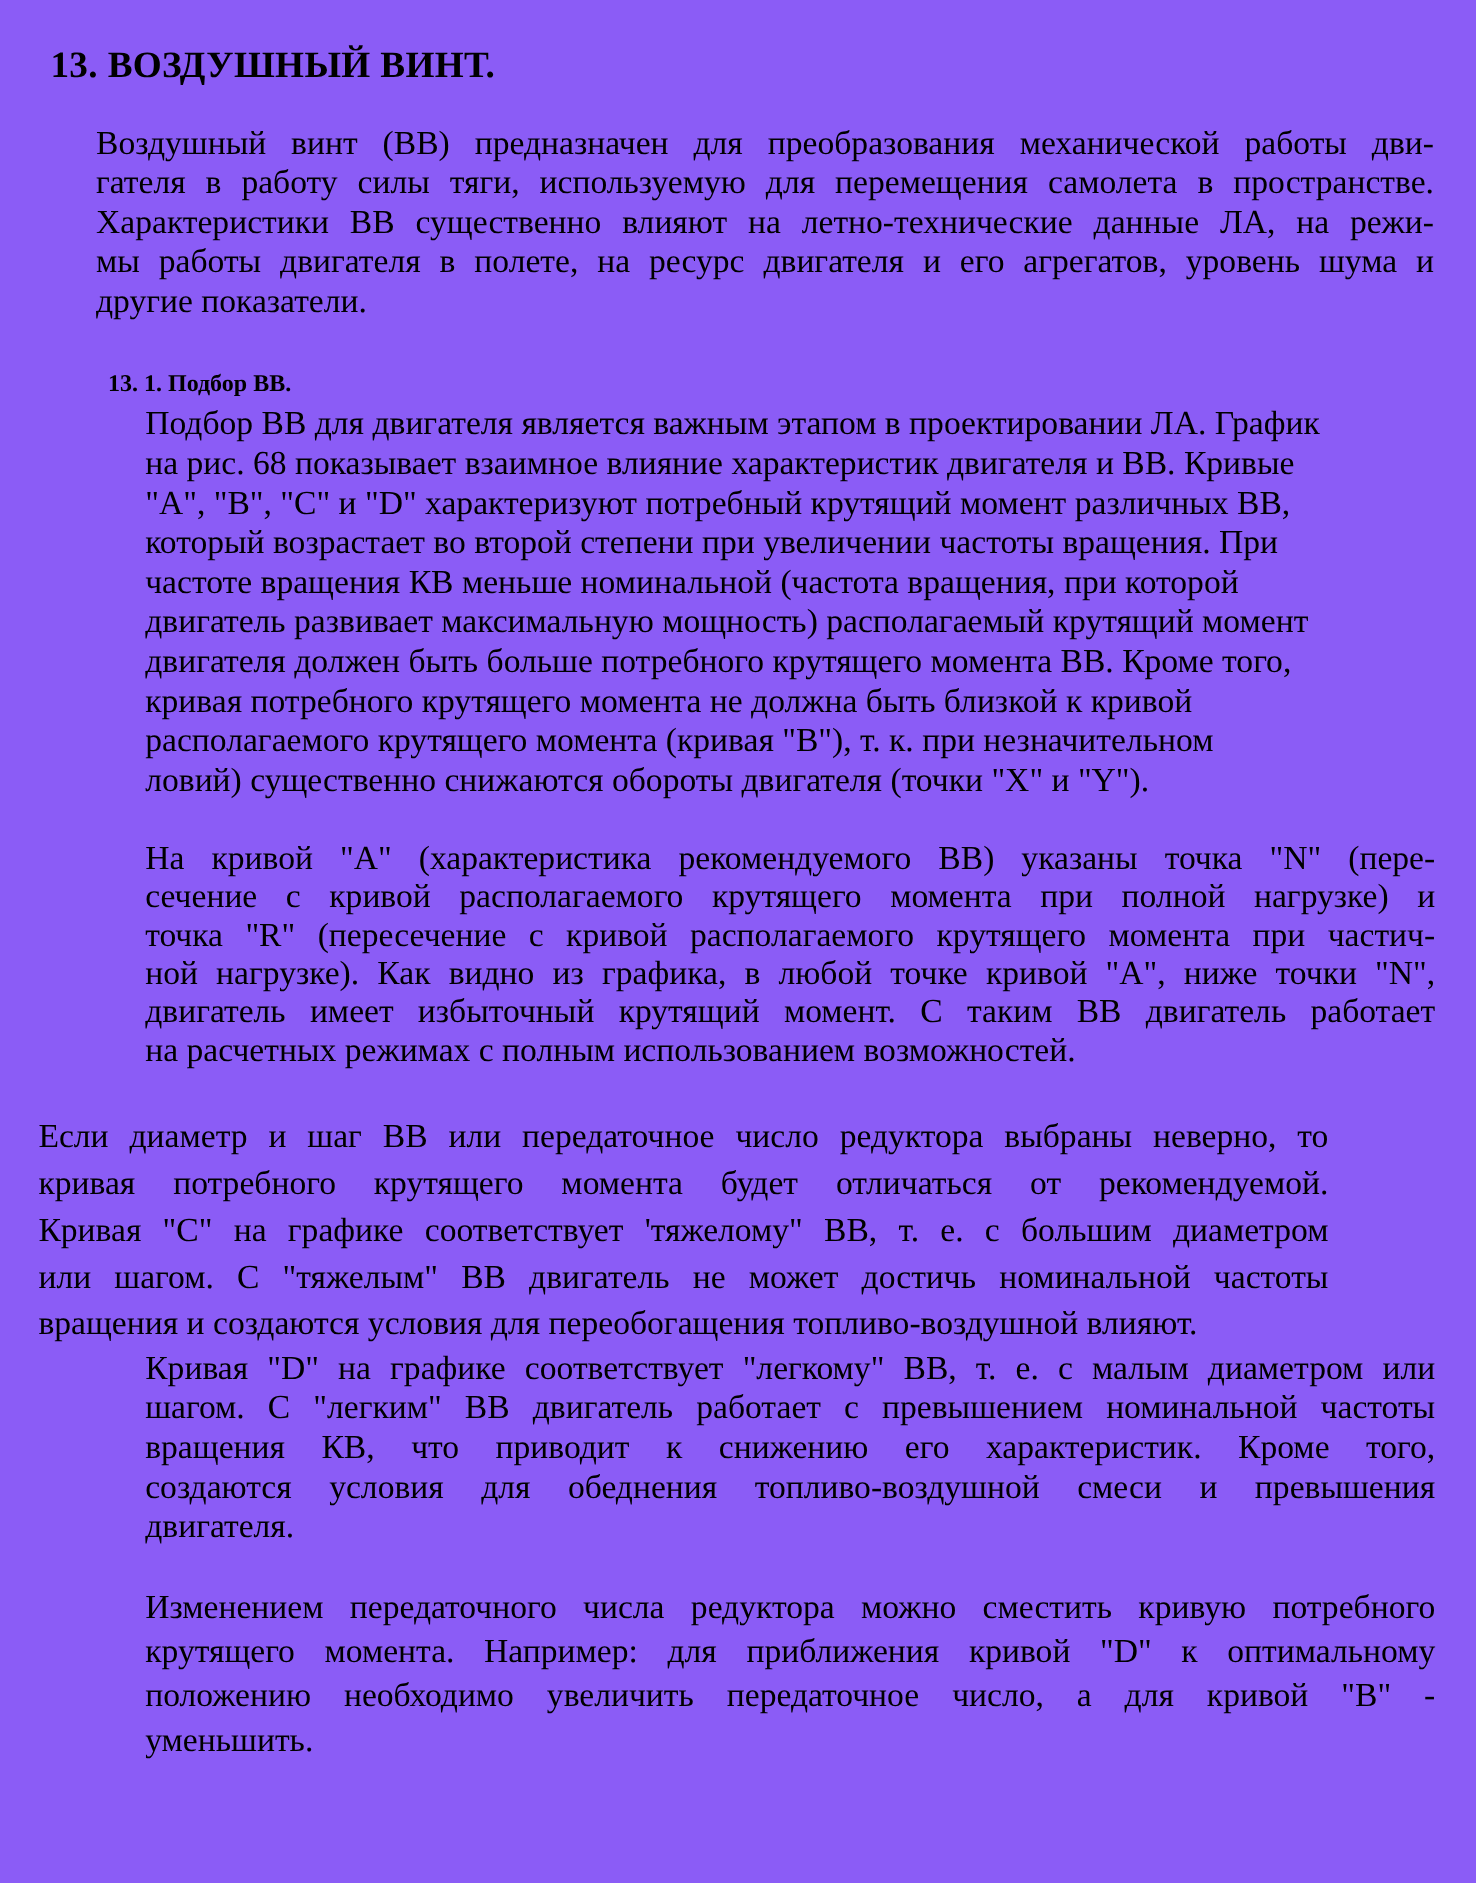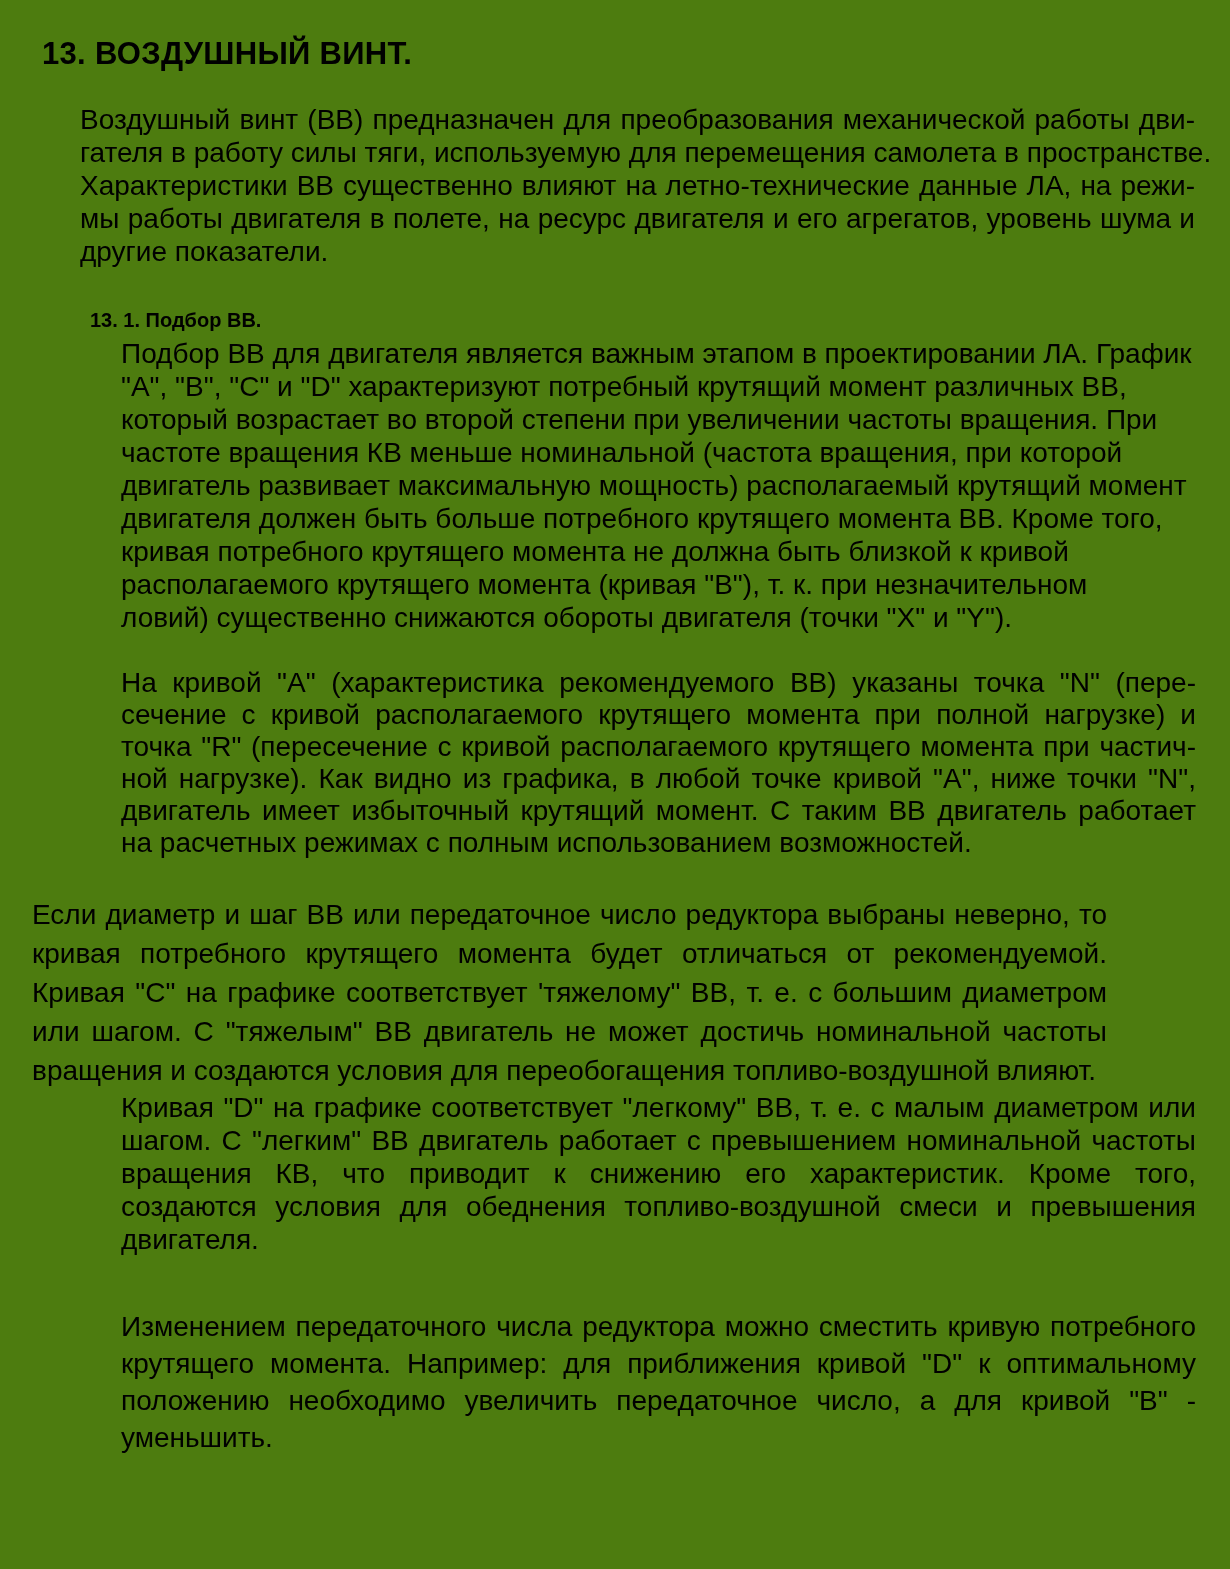--- a/index.html
+++ b/index.html
@@ -6,23 +6,23 @@
     margin: 0;
     padding: 0;
     background: #ffffff;
   }
   .page {
     position: relative;
     width: 1230px;
     height: 1569px;
     box-sizing: border-box;
     padding-top: 37px;
-    background: #4d7c0f;
+    background: #8b5cf6;
     color: #000000;
-    font-family: Liberation Sans, sans-serif;
+    font-family: Liberation Serif, serif;
     font-size: 28px;
     overflow: hidden;
   }
   .doc-title {
     margin: 0 0 0 42px;
     font-size: 31px;
     font-weight: bold;
     line-height: 34px;
     letter-spacing: 0.3px;
   }
@@ -49,40 +49,41 @@
     line-height: 33px;
   }
   .p-body {
     margin-left: 121px;
     width: 1075px;
   }
   .p2 { line-height: 33px; }
   .p3 { margin-top: 33px; line-height: 32px; }
   .p4 { margin-top: 36px; line-height: 39px; margin-left: 32px; }
   .p5 { margin-top: 1px;  line-height: 33px; }
-  .p6 { margin-top: 52px; line-height: 37px; }
+  .p6 { margin-top: 32px; line-height: 37px; }
 </style>
 </head>
 <body>
 
 <div class="page">
   <h1 class="doc-title">13. ВОЗДУШНЫЙ ВИНТ.</h1>
 
   <div class="para p-intro">
       <div class="line">Воздушный винт (ВВ) предназначен для преобразования механической работы дви-</div>
       <div class="line">гателя в работу силы тяги, используемую для перемещения самолета в пространстве.</div>
       <div class="line">Характеристики ВВ существенно влияют на летно-технические данные ЛА, на режи-</div>
       <div class="line">мы работы двигателя в полете, на ресурс двигателя и его агрегатов, уровень шума и</div>
       <div class="line last">другие показатели.</div>
     </div>
 
   <h2 class="section-heading">13. 1. Подбор ВВ.</h2>
 
   <div class="para p-body p2 ragged">
       <div class="line">Подбор ВВ для двигателя является важным этапом в проектировании ЛА. График</div>
+      <div class="line">на рис. 68 показывает взаимное влияние характеристик двигателя и ВВ. Кривые</div>
       <div class="line">"А", "В", "С" и "D" характеризуют потребный крутящий момент различных ВВ,</div>
       <div class="line">который возрастает во второй степени при увеличении частоты вращения. При</div>
       <div class="line">частоте вращения КВ меньше номинальной (частота вращения, при которой</div>
       <div class="line">двигатель развивает максимальную мощность) располагаемый крутящий момент</div>
       <div class="line">двигателя должен быть больше потребного крутящего момента ВВ. Кроме того,</div>
       <div class="line">кривая потребного крутящего момента не должна быть близкой к кривой</div>
       <div class="line">располагаемого крутящего момента (кривая "В"), т. к. при незначительном</div>
       <div class="line last">ловий) существенно снижаются обороты двигателя (точки "X" и "Y").</div>
     </div>
 

